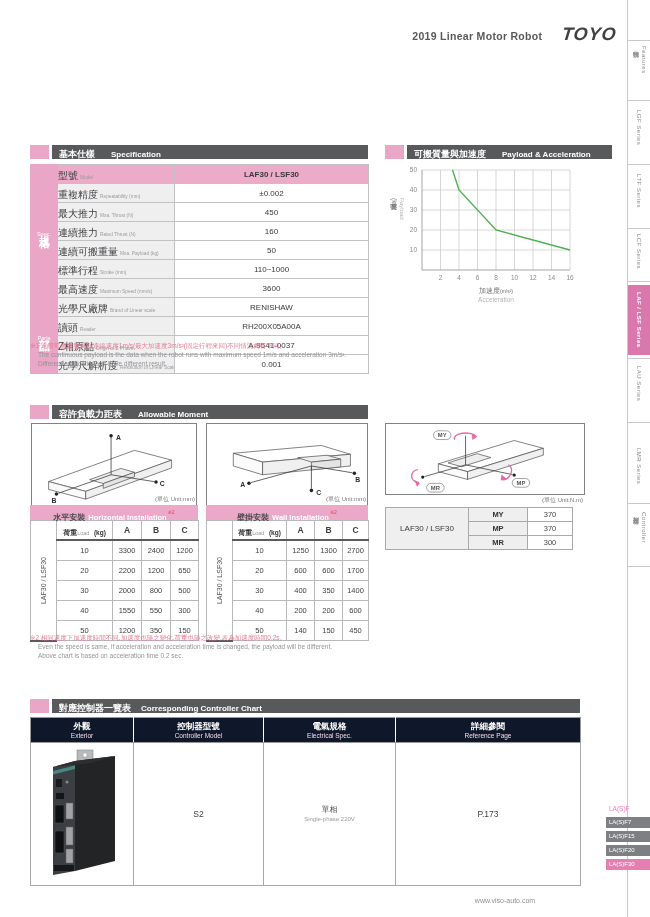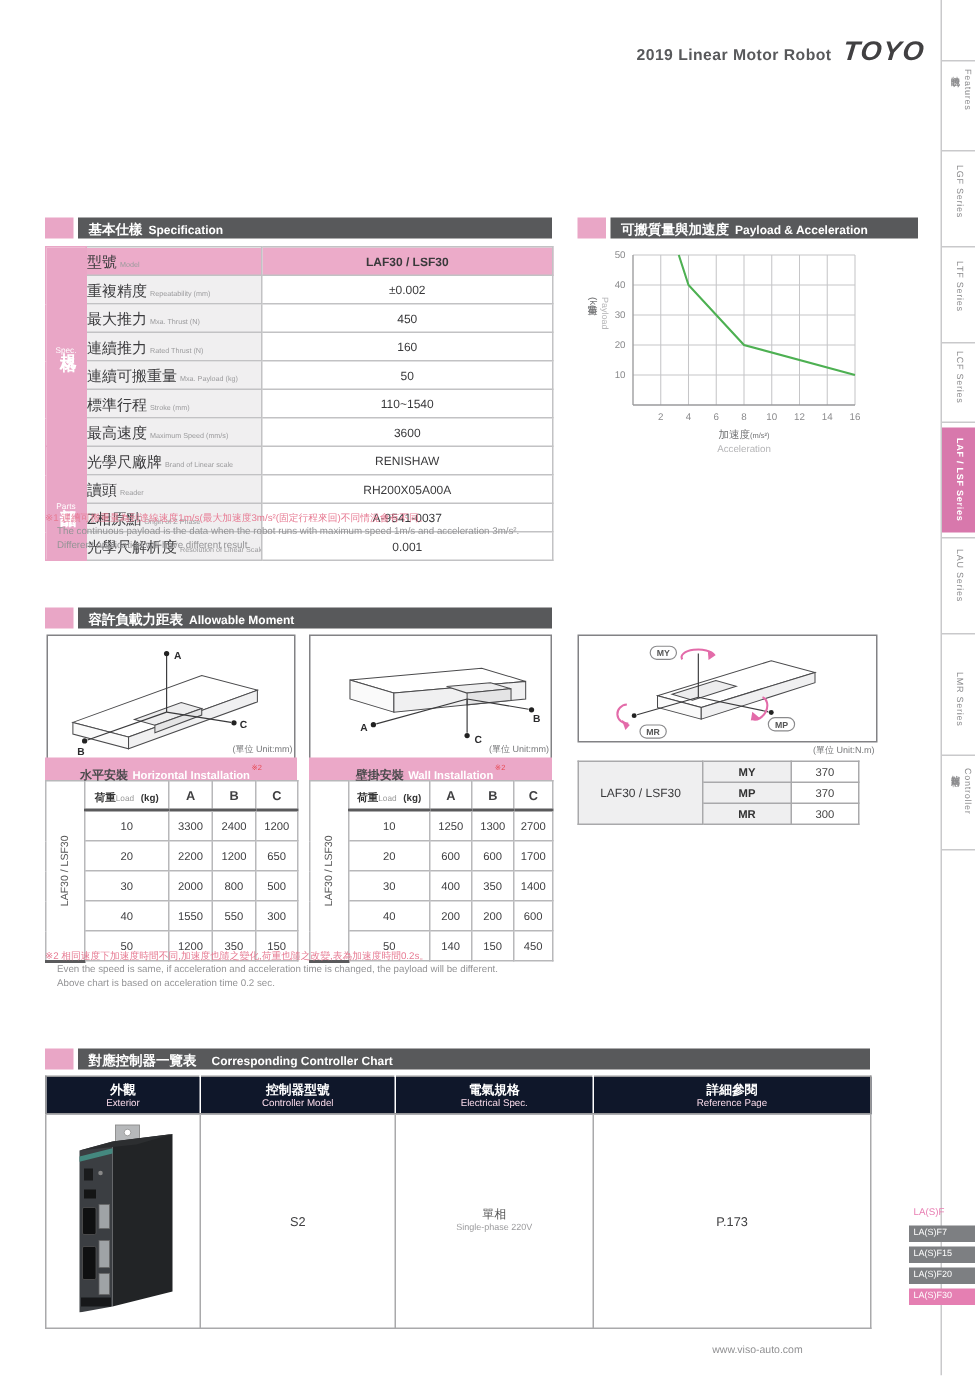--- a/index.html
+++ b/index.html
@@ -1,37 +1,37 @@
 <!DOCTYPE html>
 <html><head>
 <meta charset="utf-8">
 <style>
   html,body{margin:0;padding:0;}
   body{font-family:"Liberation Sans","DejaVu Sans",sans-serif;background:#fff;}
   .page{position:relative;width:650px;height:917px;background:#fff;overflow:hidden;}
 
   
-  .brand{position:absolute;top:24px;right:33px;display:flex;align-items:baseline;gap:8px;}
+  .brand{position:absolute;top:24px;right:33px;display:flex;align-items:baseline;gap:20px;}
   .brand-title{font-size:10.5px;font-weight:bold;color:#58595b;letter-spacing:0.3px;}
   .brand-logo{font-size:18px;font-weight:900;font-style:italic;color:#414042;letter-spacing:1px;transform:skewX(-6deg);}
 
   .banner{position:absolute;left:0;top:85px;width:627px;height:37px;
     background:linear-gradient(90deg,#737477 0%,#939497 40%,#c3c4c6 68%,#fbfbfb 100%);}
   .hotline{position:absolute;right:35px;top:9px;display:flex;align-items:center;gap:2px;color:#d7000f;}
   .hl-stack{display:flex;flex-direction:column;align-items:center;line-height:1.05;}
   .hl-zh{font-size:7px;font-weight:bold;}
   .hl-en{font-size:4.5px;}
   .hl-num{font-size:15px;font-weight:bold;letter-spacing:-0.5px;line-height:1;}
 
   
   .sec-h{position:absolute;height:14px;display:flex;}
   .sec-h .ptab{width:19px;height:14px;background:#e9a6c6;margin-right:3px;flex:none;}
   .sec-h .bar{flex:1;background:#58595b;color:#fff;line-height:14px;padding-left:7px;white-space:nowrap;}
   .sec-h .bar .zh{font-size:9px;font-weight:bold;}
-  .sec-h .bar .en{font-size:8px;font-weight:bold;margin-left:4px;}
+  .sec-h .bar .en{font-size:8px;font-weight:bold;margin-left:16px;}
 
   
   table{border-collapse:collapse;}
   .spec-table{position:absolute;left:30px;top:164px;width:338px;table-layout:fixed;border:1px solid #87878a;}
   .spec-table td{border:1px solid #c2c2c4;height:15px;padding:0;}
   .spec-table td.grp{background:#e9a6c6;border:1px solid #e9a6c6;}
   .grp-in{display:flex;flex-direction:column;align-items:center;justify-content:center;gap:1px;height:100%;}
   .grp-zh{writing-mode:vertical-lr;text-orientation:upright;font-size:11px;font-weight:bold;color:#fff;letter-spacing:2px;}
   .grp-en{font-size:5.5px;color:#fff;}
   .spec-label{background:#f0eff0;padding-left:5px;white-space:nowrap;overflow:hidden;}
@@ -152,21 +152,21 @@
     <tr>
           <td class="spec-label"><span class="spec-zh">連續推力</span><span class="spec-en">Rated Thrust (N)</span></td>
           <td class="spec-val">160</td>
         </tr>
     <tr>
           <td class="spec-label"><span class="spec-zh">連續可搬重量</span><span class="spec-en">Mxa. Payload (kg)</span></td>
           <td class="spec-val">50</td>
         </tr>
     <tr>
           <td class="spec-label"><span class="spec-zh">標準行程</span><span class="spec-en">Stroke (mm)</span></td>
-          <td class="spec-val">110~1540</td>
+          <td class="spec-val">110~1000</td>
         </tr>
     <tr>
           <td class="spec-label"><span class="spec-zh">最高速度</span><span class="spec-en">Maximum Speed (mm/s)</span></td>
           <td class="spec-val">3600</td>
         </tr>
     <tr>
       <td class="grp" rowspan="4">
         <div class="grp-in">
               <span class="grp-zh">部品</span>
               <span class="grp-en">Parts</span>

